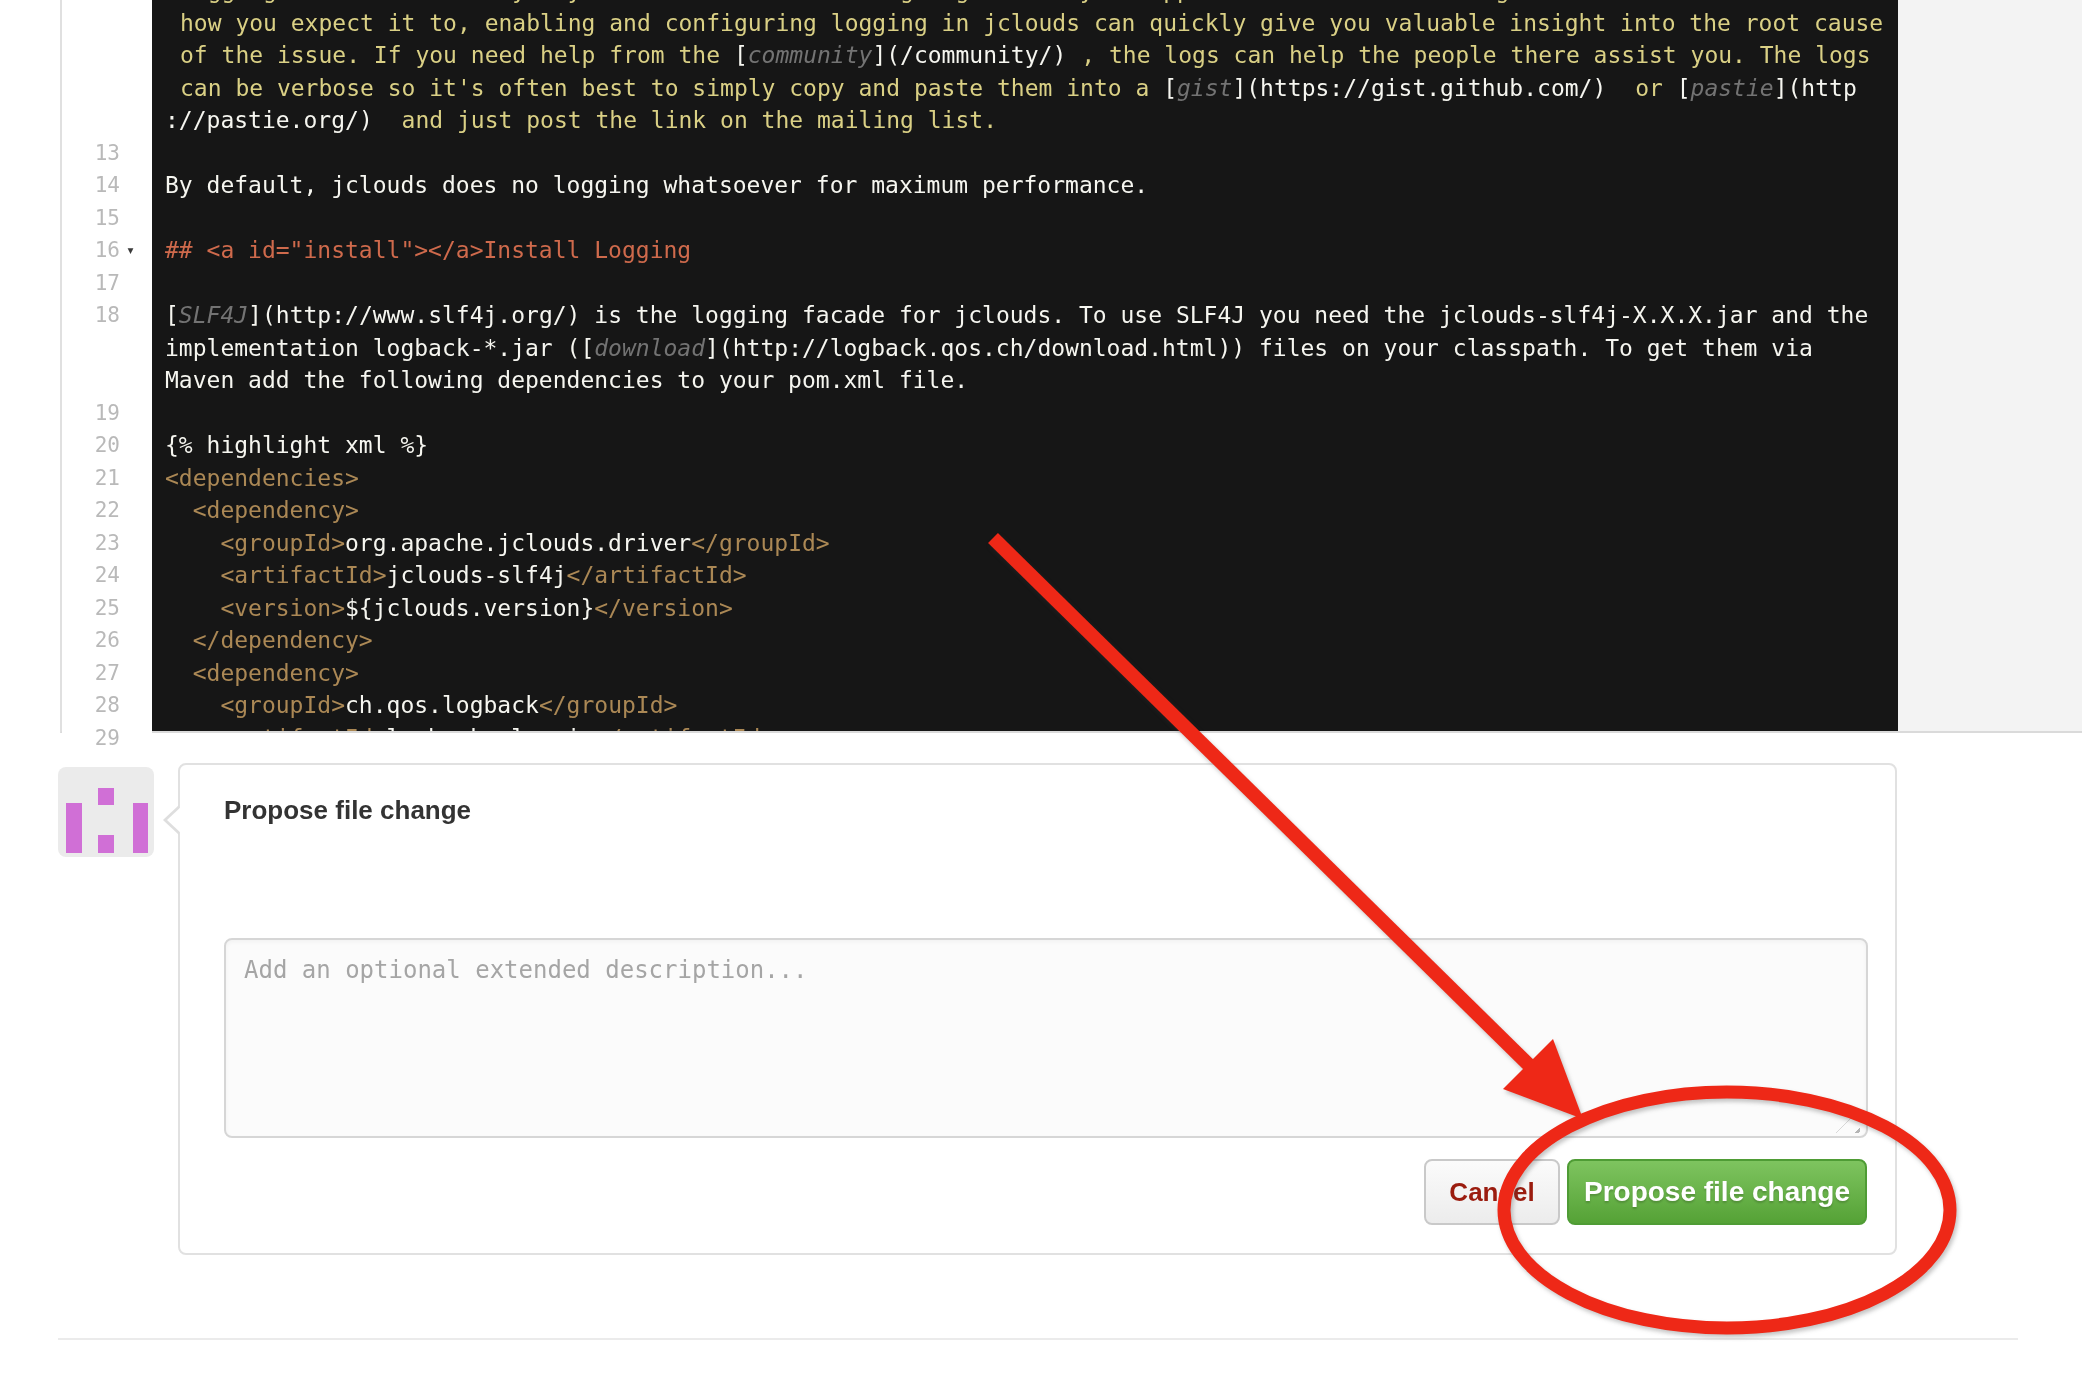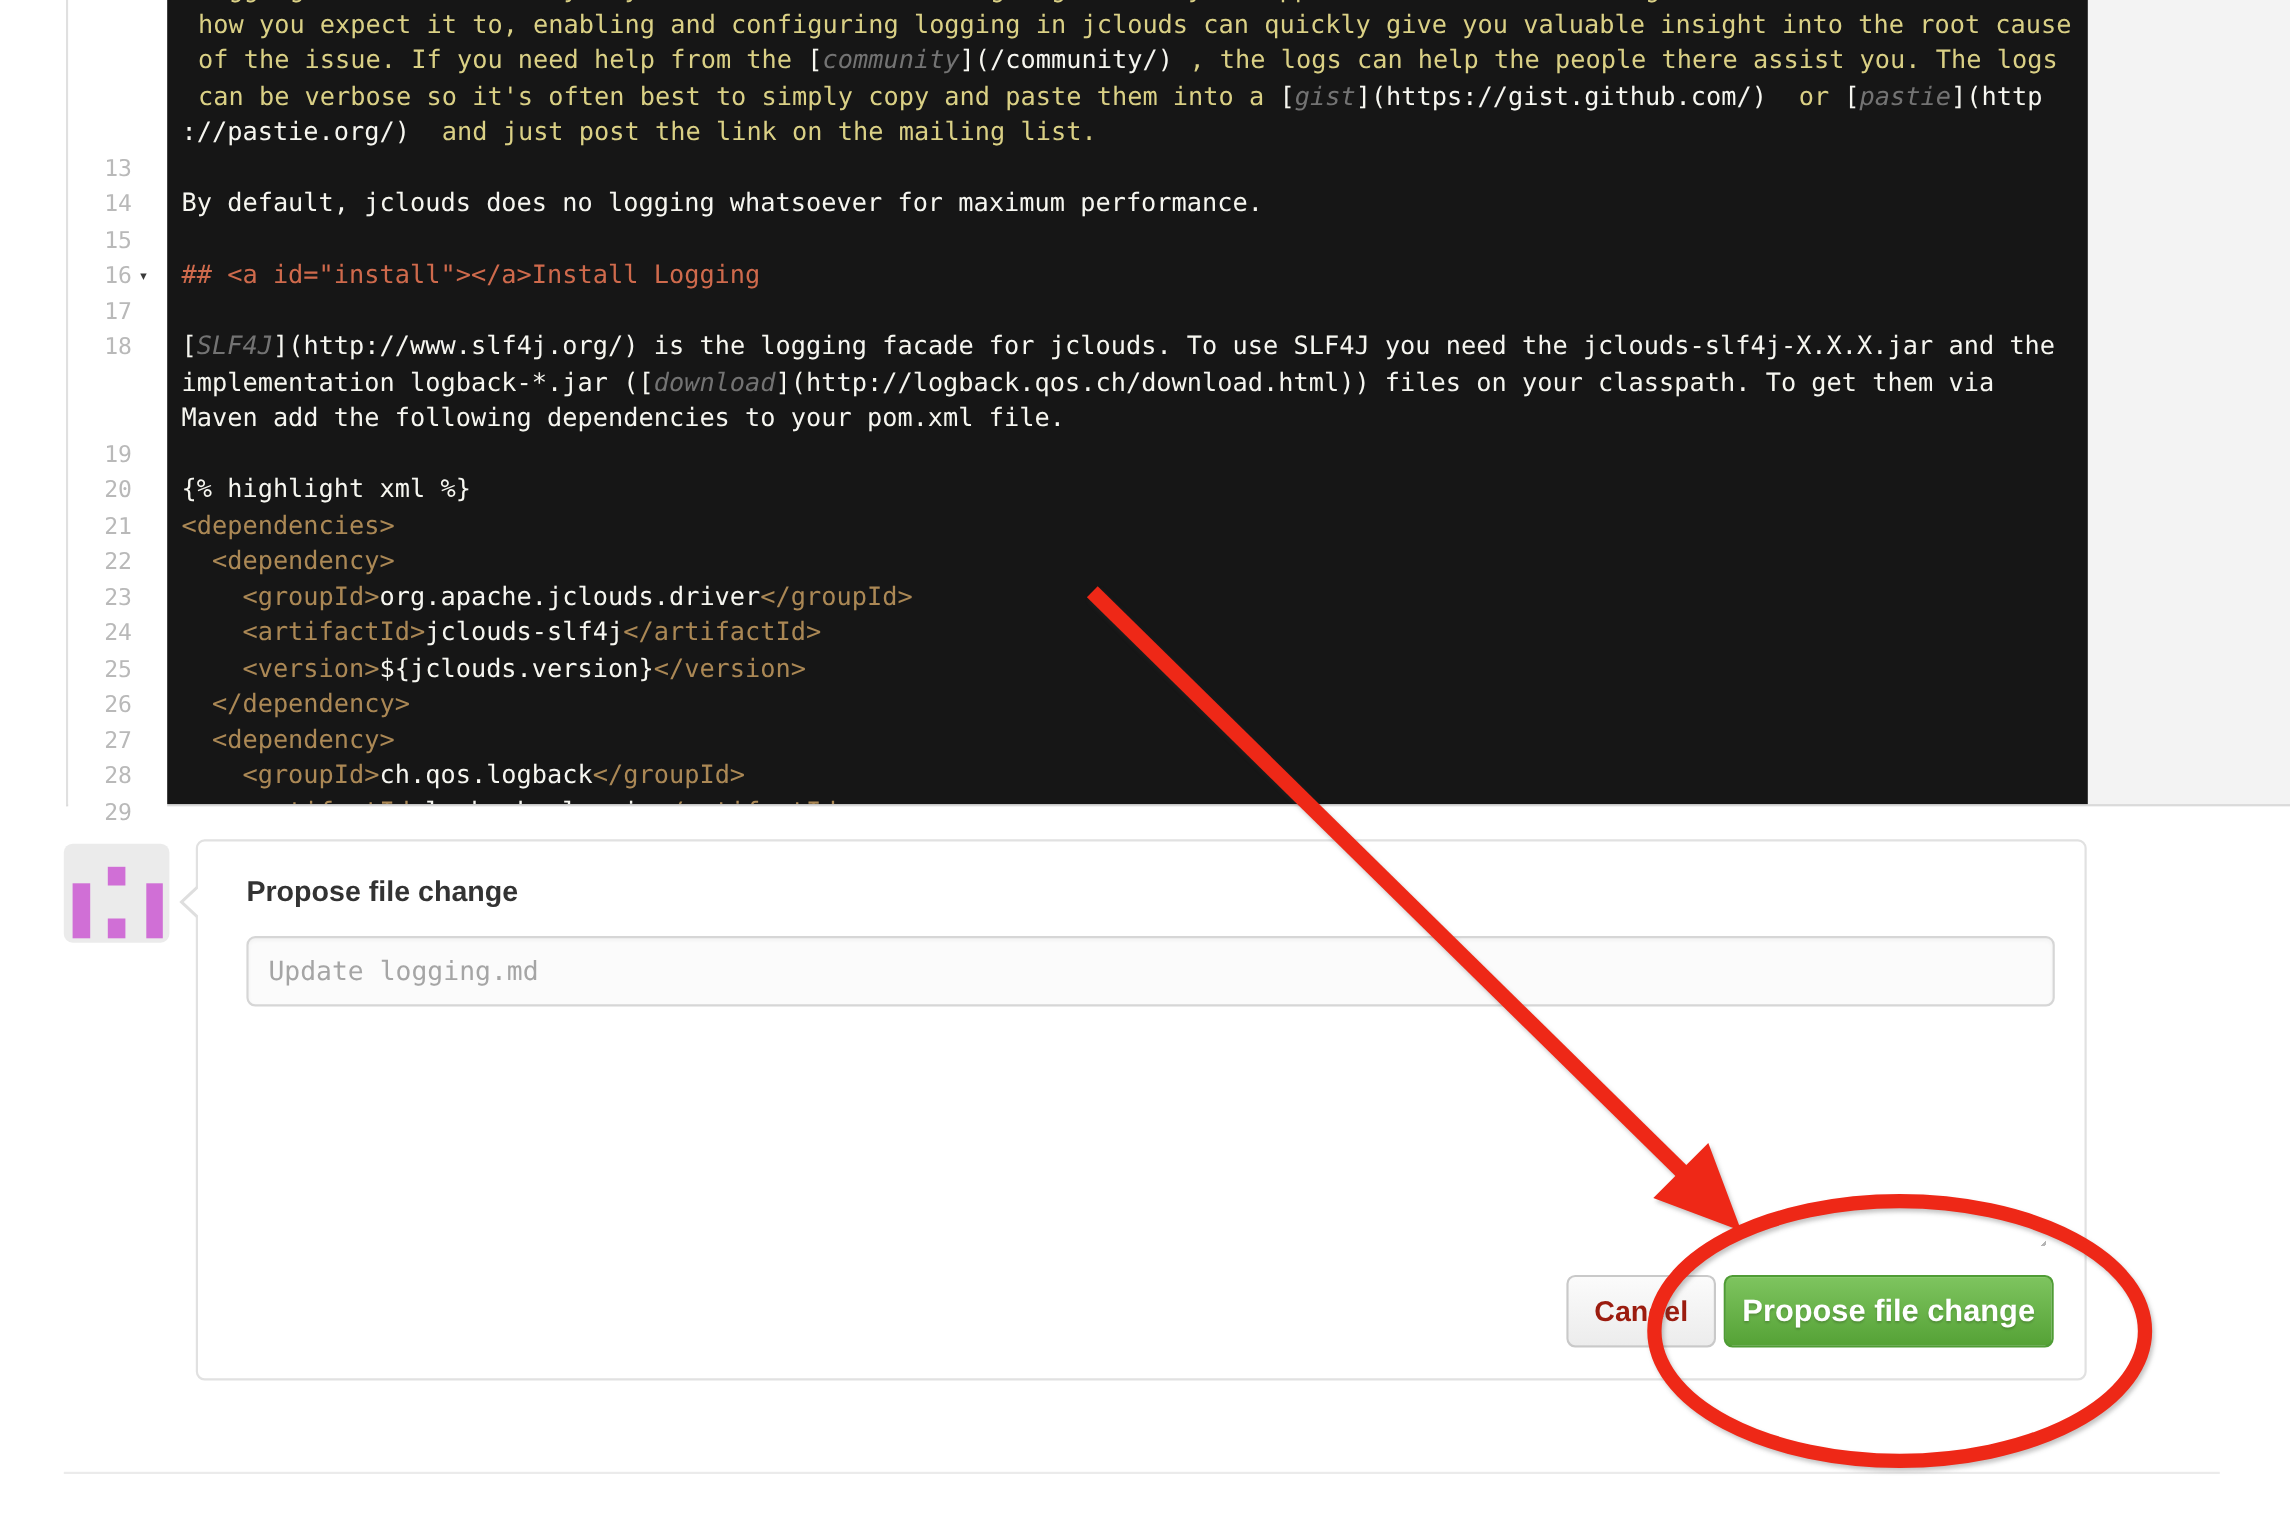--- a/index.html
+++ b/index.html
@@ -109,21 +109,21 @@
       <div class="avatar-block" style="left: 40px; top: 21px; width: 16px; height: 17px; background: rgb(208, 111, 214);"></div>
       <div class="avatar-block" style="left: 8px; top: 36px; width: 16px; height: 50px; background: rgb(208, 111, 214);"></div>
       <div class="avatar-block" style="left: 40px; top: 68px; width: 16px; height: 18px; background: rgb(208, 111, 214);"></div>
       <div class="avatar-block" style="left: 75px; top: 36px; width: 15px; height: 50px; background: rgb(208, 111, 214);"></div>
     </div>
 
   <div class="panel">
     <div class="caret-outer"></div>
     <div class="caret-inner"></div>
     <div class="panel-title">Propose file change</div>
-    <input class="commit-title" type="text" value="" placeholder="Update logging.md" style="">
+    <textarea class="commit-desc" placeholder="Add an optional extended description..." style=""></textarea>
     <div class="grip"></div>
     <button class="btn btn-cancel">Cancel</button>
     <button class="btn btn-primary">Propose file change</button>
   </div>
 
   <div class="page-rule"></div>
 
   <svg class="annotation-svg" width="2082" height="1390" viewBox="0 0 2082 1390" xmlns="http://www.w3.org/2000/svg">
     <g style="filter:drop-shadow(2px 3px 2px rgba(60,60,60,0.3));">
       <line x1="993" y1="538" x2="1535" y2="1071" stroke="#ee2817" stroke-width="14"></line>

